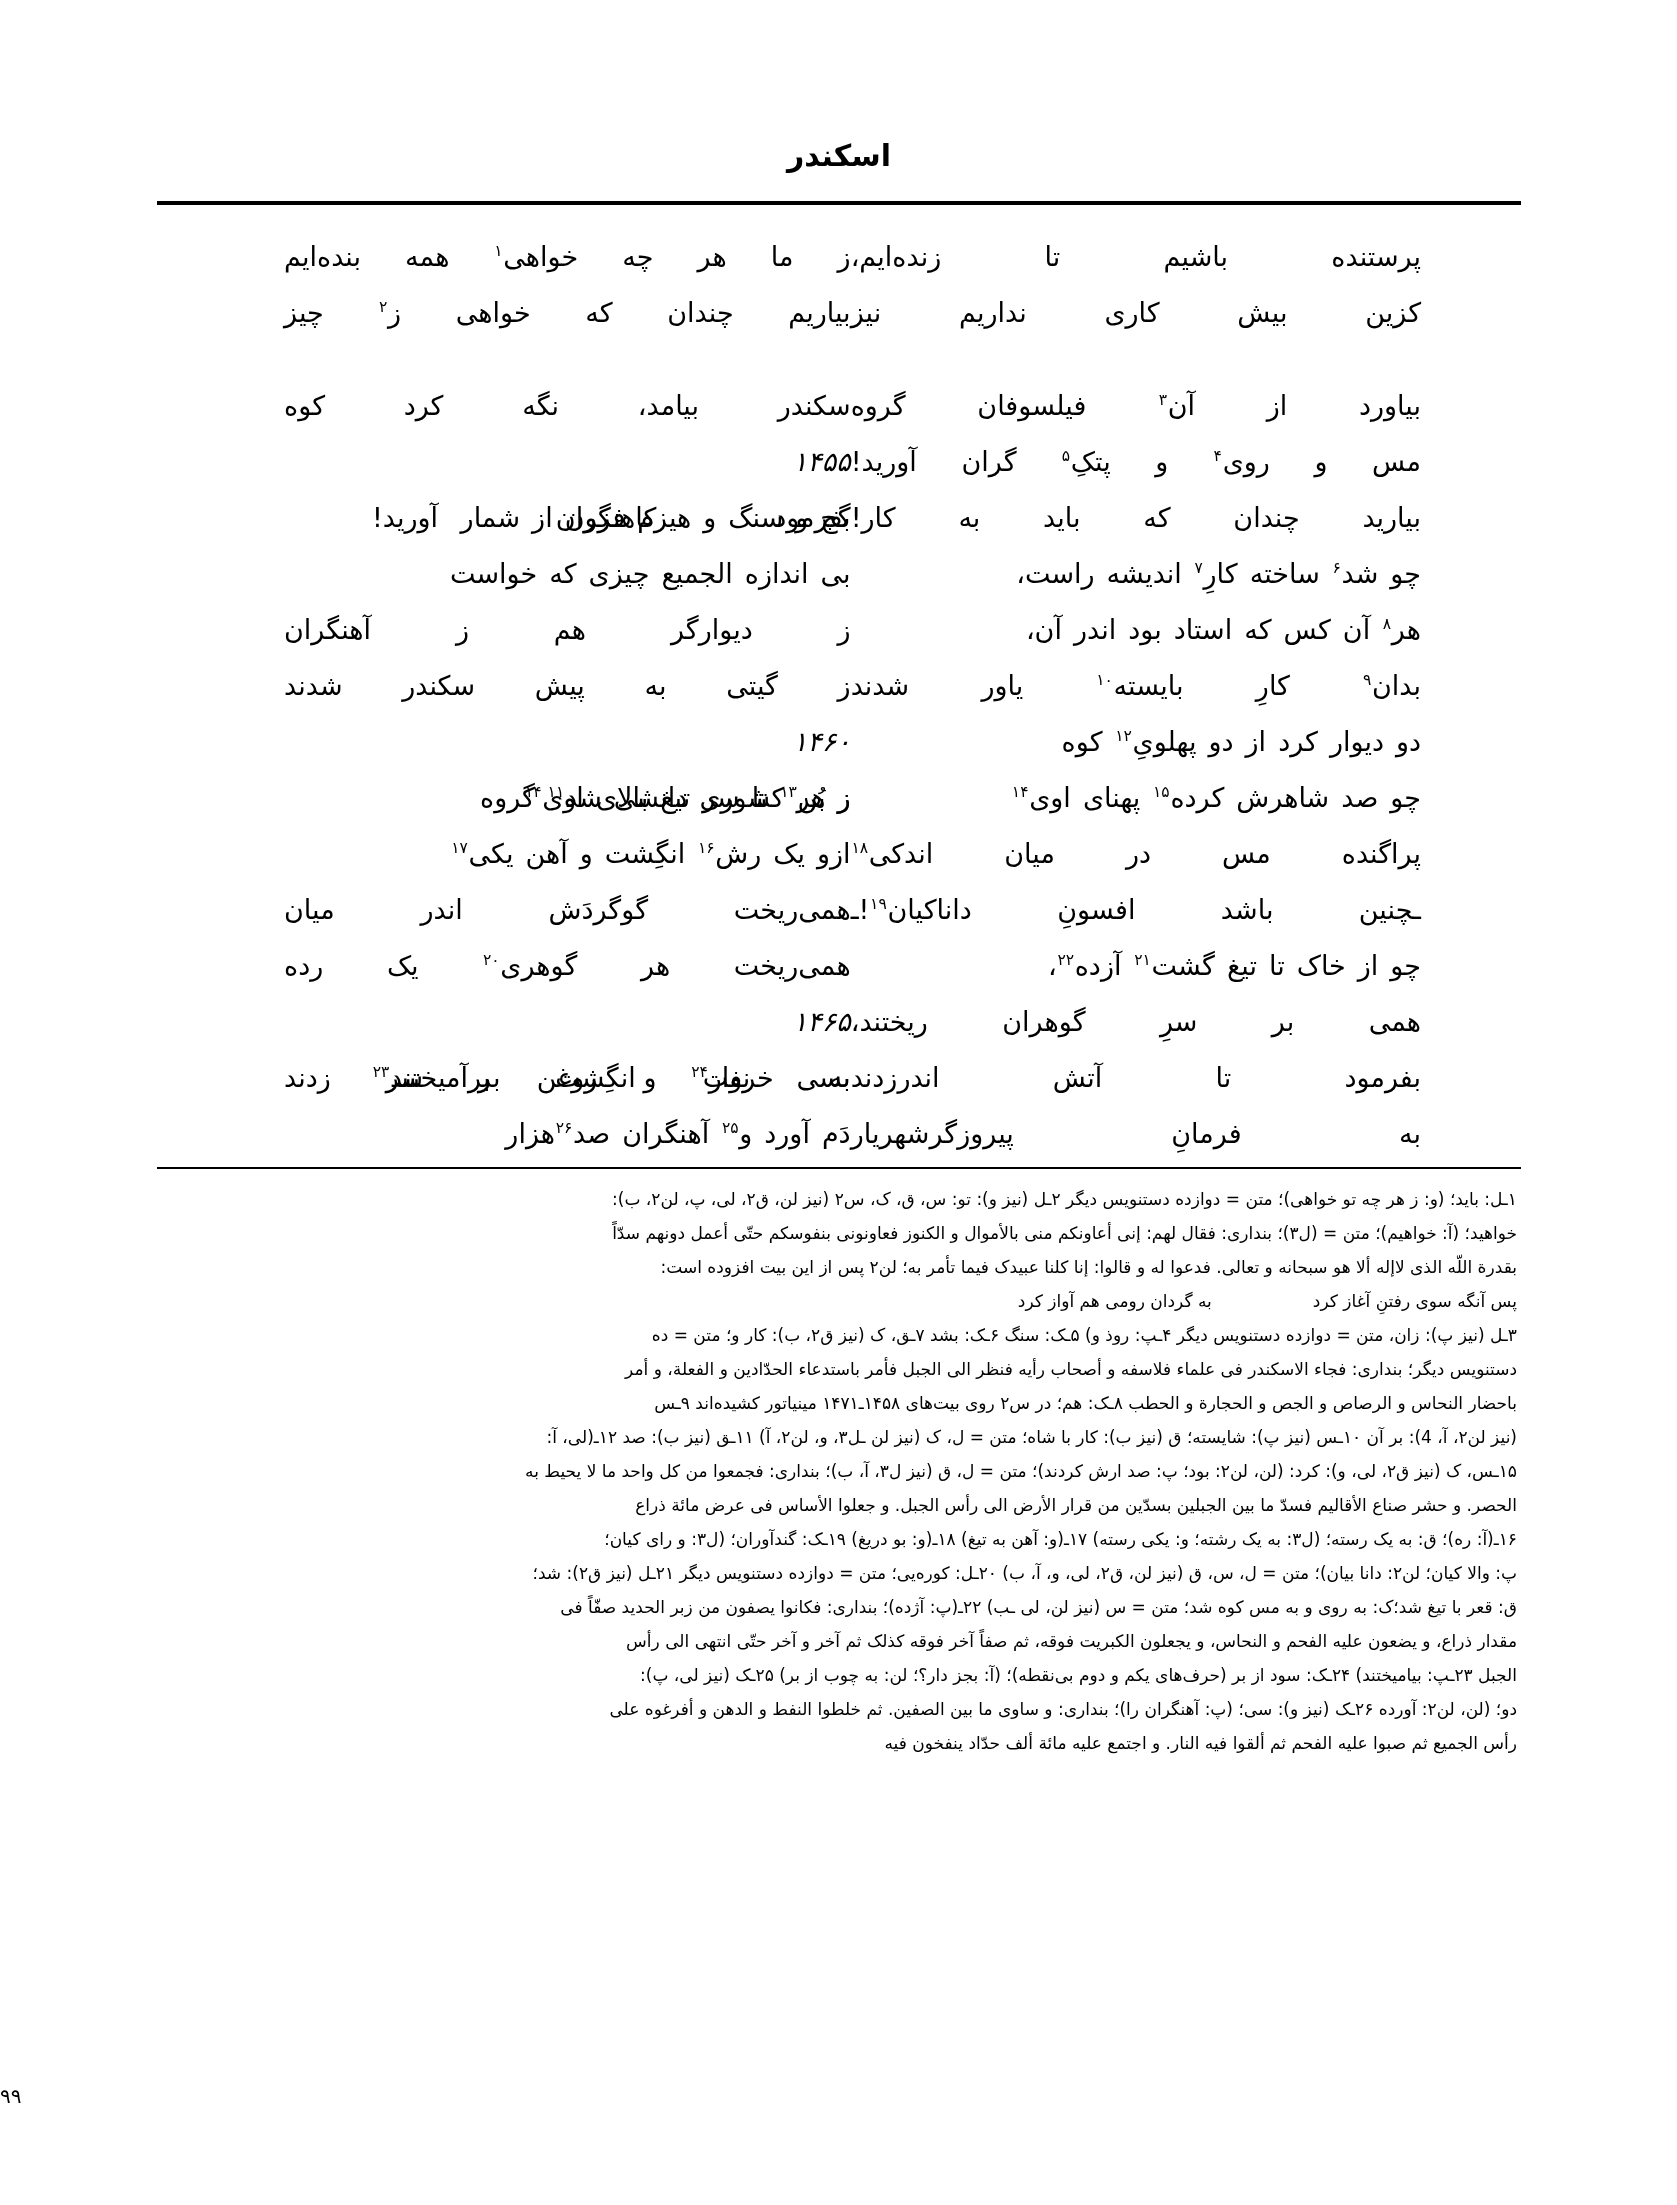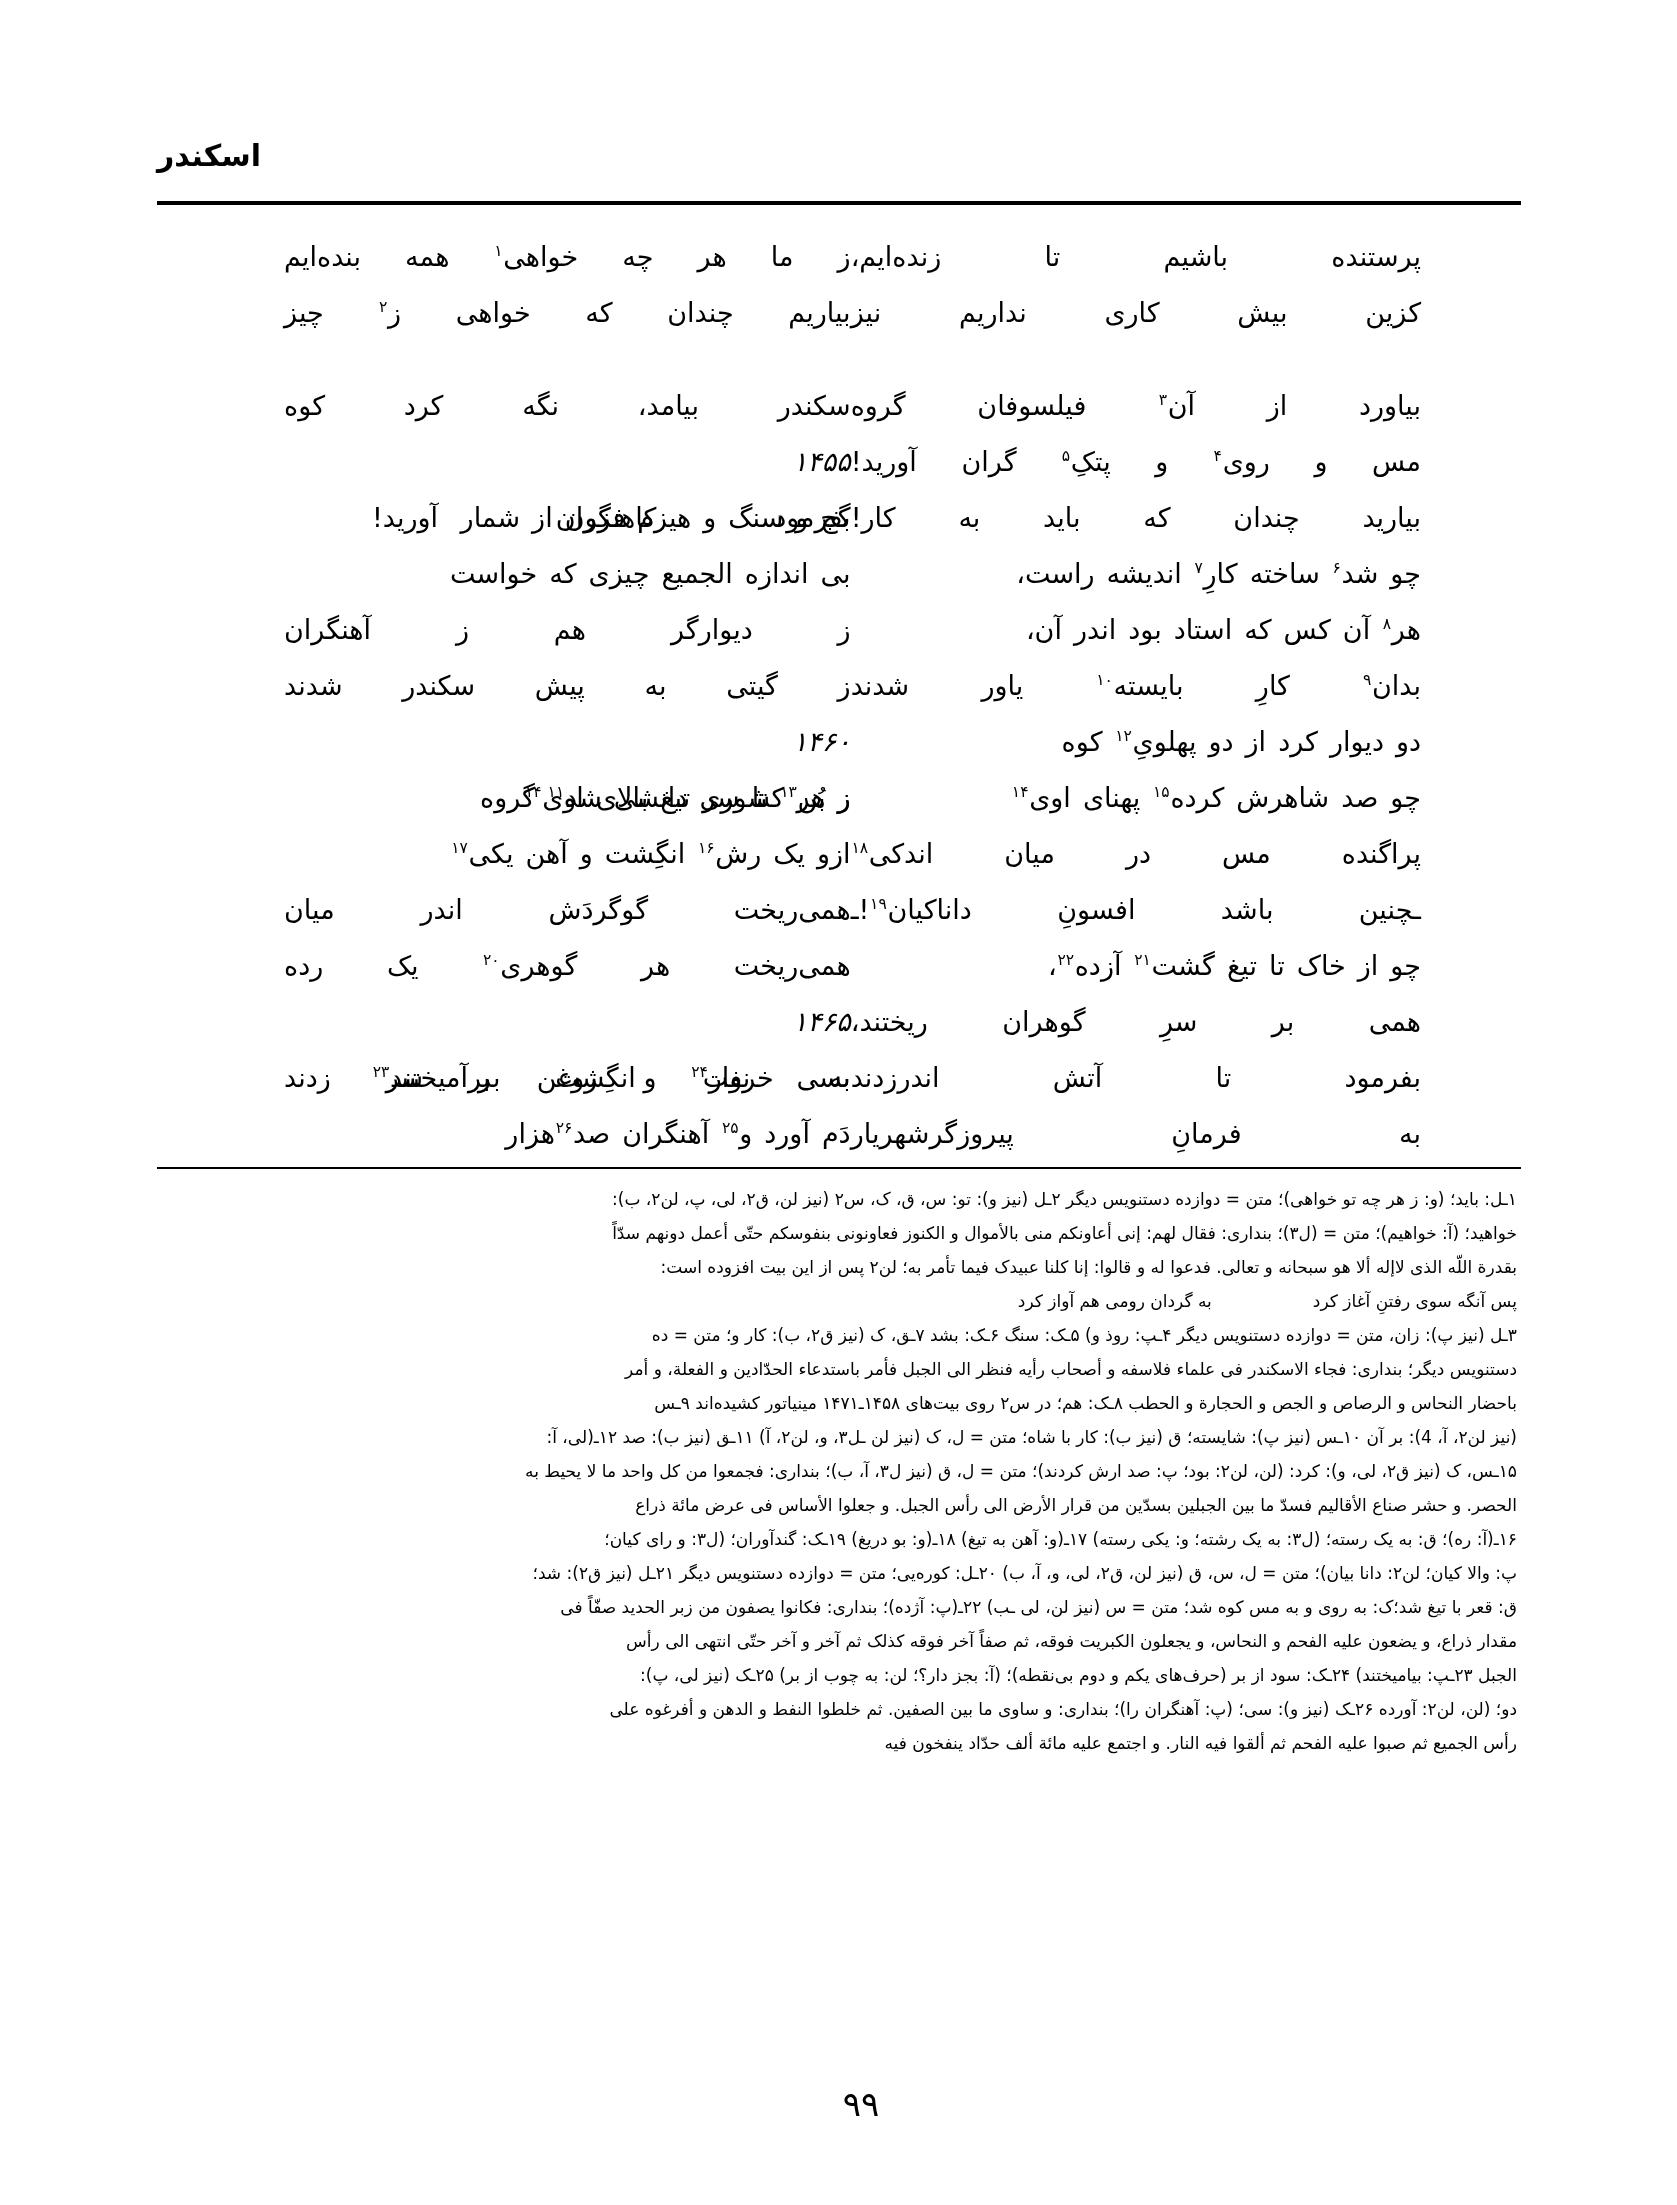--- a/index.html
+++ b/index.html
@@ -29,21 +29,21 @@
     top: 141px;
     right: 157px;
     left: 157px;
     height: 65px;
   }
   .header-title {
     font-size: 30px;
     font-weight: bold;
     line-height: 1;
     letter-spacing: 0;
-    text-align: left;
+    text-align: center;
     padding-bottom: 8px;
   }
   .header-rule {
     position: absolute;
     right: 0;
     left: 0;
     bottom: 1.4px;
     height: 3.4px;
     background: #000;
   }
@@ -139,23 +139,22 @@
   }
   .note-verse .nv-a { margin-left: 101px; }
   .note-center { display: block; text-align: center; white-space: nowrap; }
 
   
   .folio {
     position: absolute;
     top: 2084px;
     right: 0;
     left: 0;
-    text-align: center;
-    font-size: 34px;
-    padding-left: 44px;
+    text-align: left;
+    font-size: 20px;
   }
 </style>
 </head>
 <body>
 
 <div class="page">
 
   <div class="header-zone">
     <div class="header-title">اسکندر</div>
     <div class="header-rule"></div>

